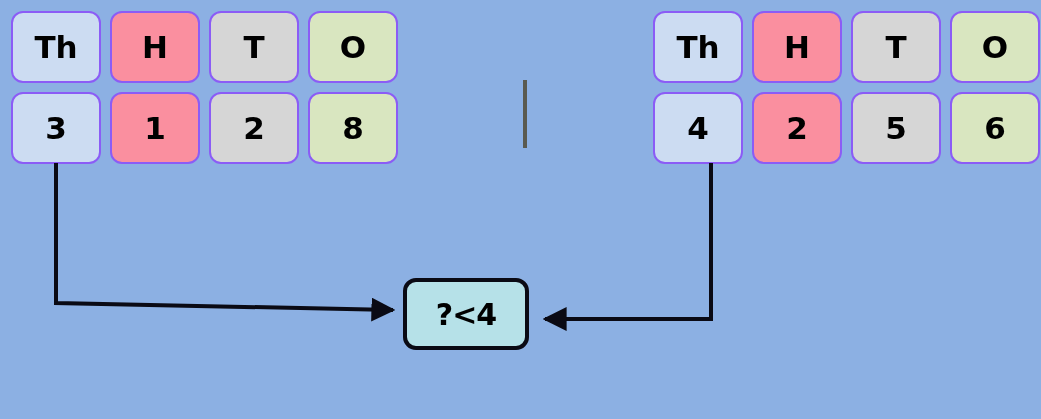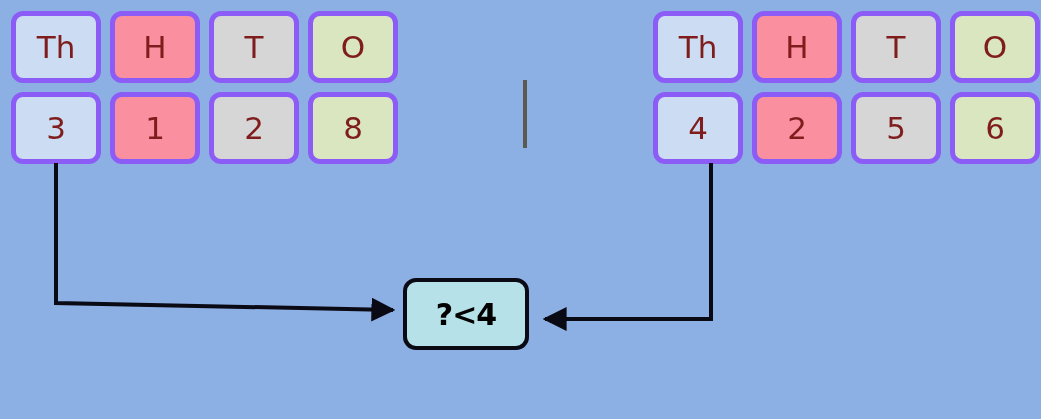--- a/index.html
+++ b/index.html
@@ -27,28 +27,28 @@
     display: grid;
     grid-template-columns: repeat(4, 90px);
     grid-template-rows: 72px 72px;
     column-gap: 9px;
     row-gap: 9px;
   }
   #grid-left  { left: 11px; top: 11px; }
   #grid-right { left: 653px; top: 11px; }
 
   .pv-cell {
-    border: 5px solid #8b5cf6;
+    border: 2px solid #8b5cf6;
     border-radius: 12px;
     display: flex;
     align-items: center;
     justify-content: center;
     font-size: 31px;
-    font-weight: normal;
-    color: #7f1d1d;
+    font-weight: bold;
+    color: #000000;
     box-sizing: border-box;
     line-height: 1;
     letter-spacing: 0px;
   }
   .c-th { background: #ccdcf2; }
   .c-h  { background: #fa8f9f; }
   .c-t  { background: #d6d6d6; }
   .c-o  { background: #d9e6c0; }
 
   

